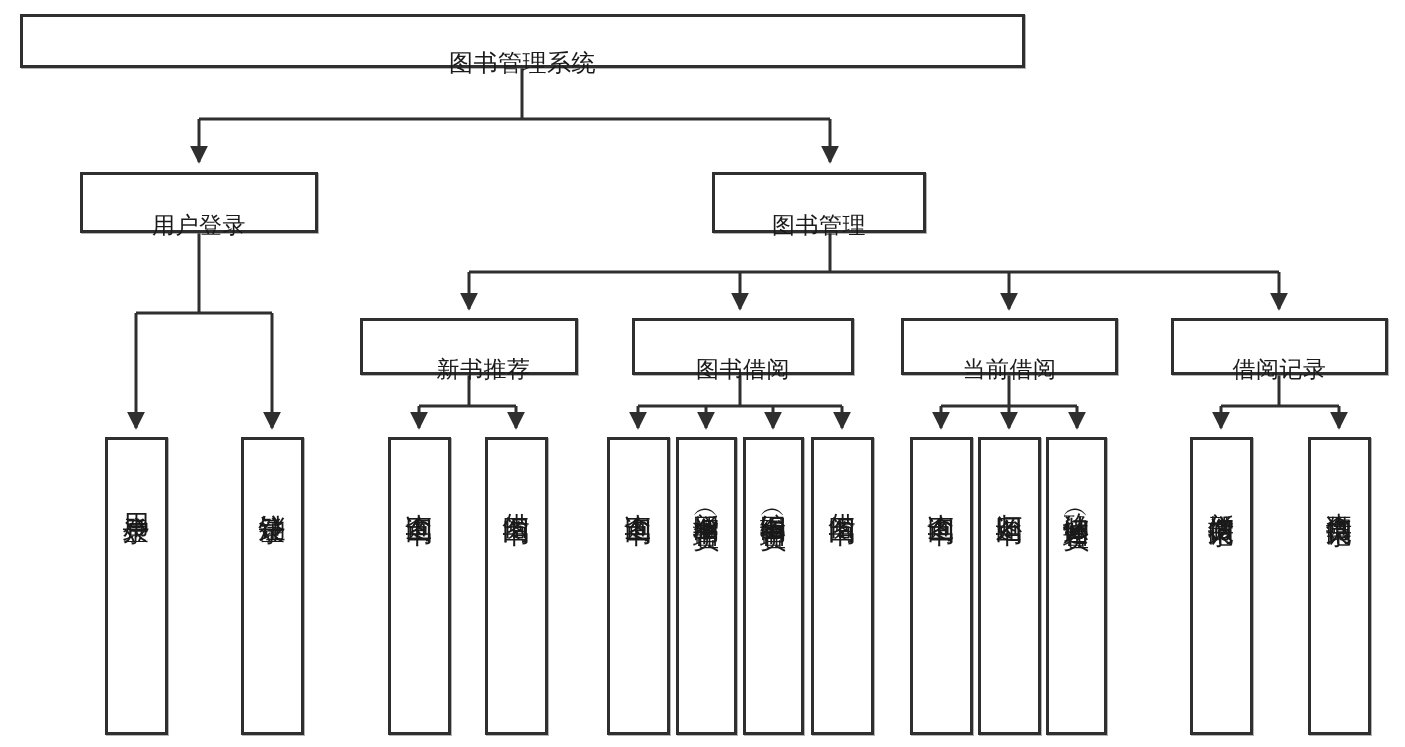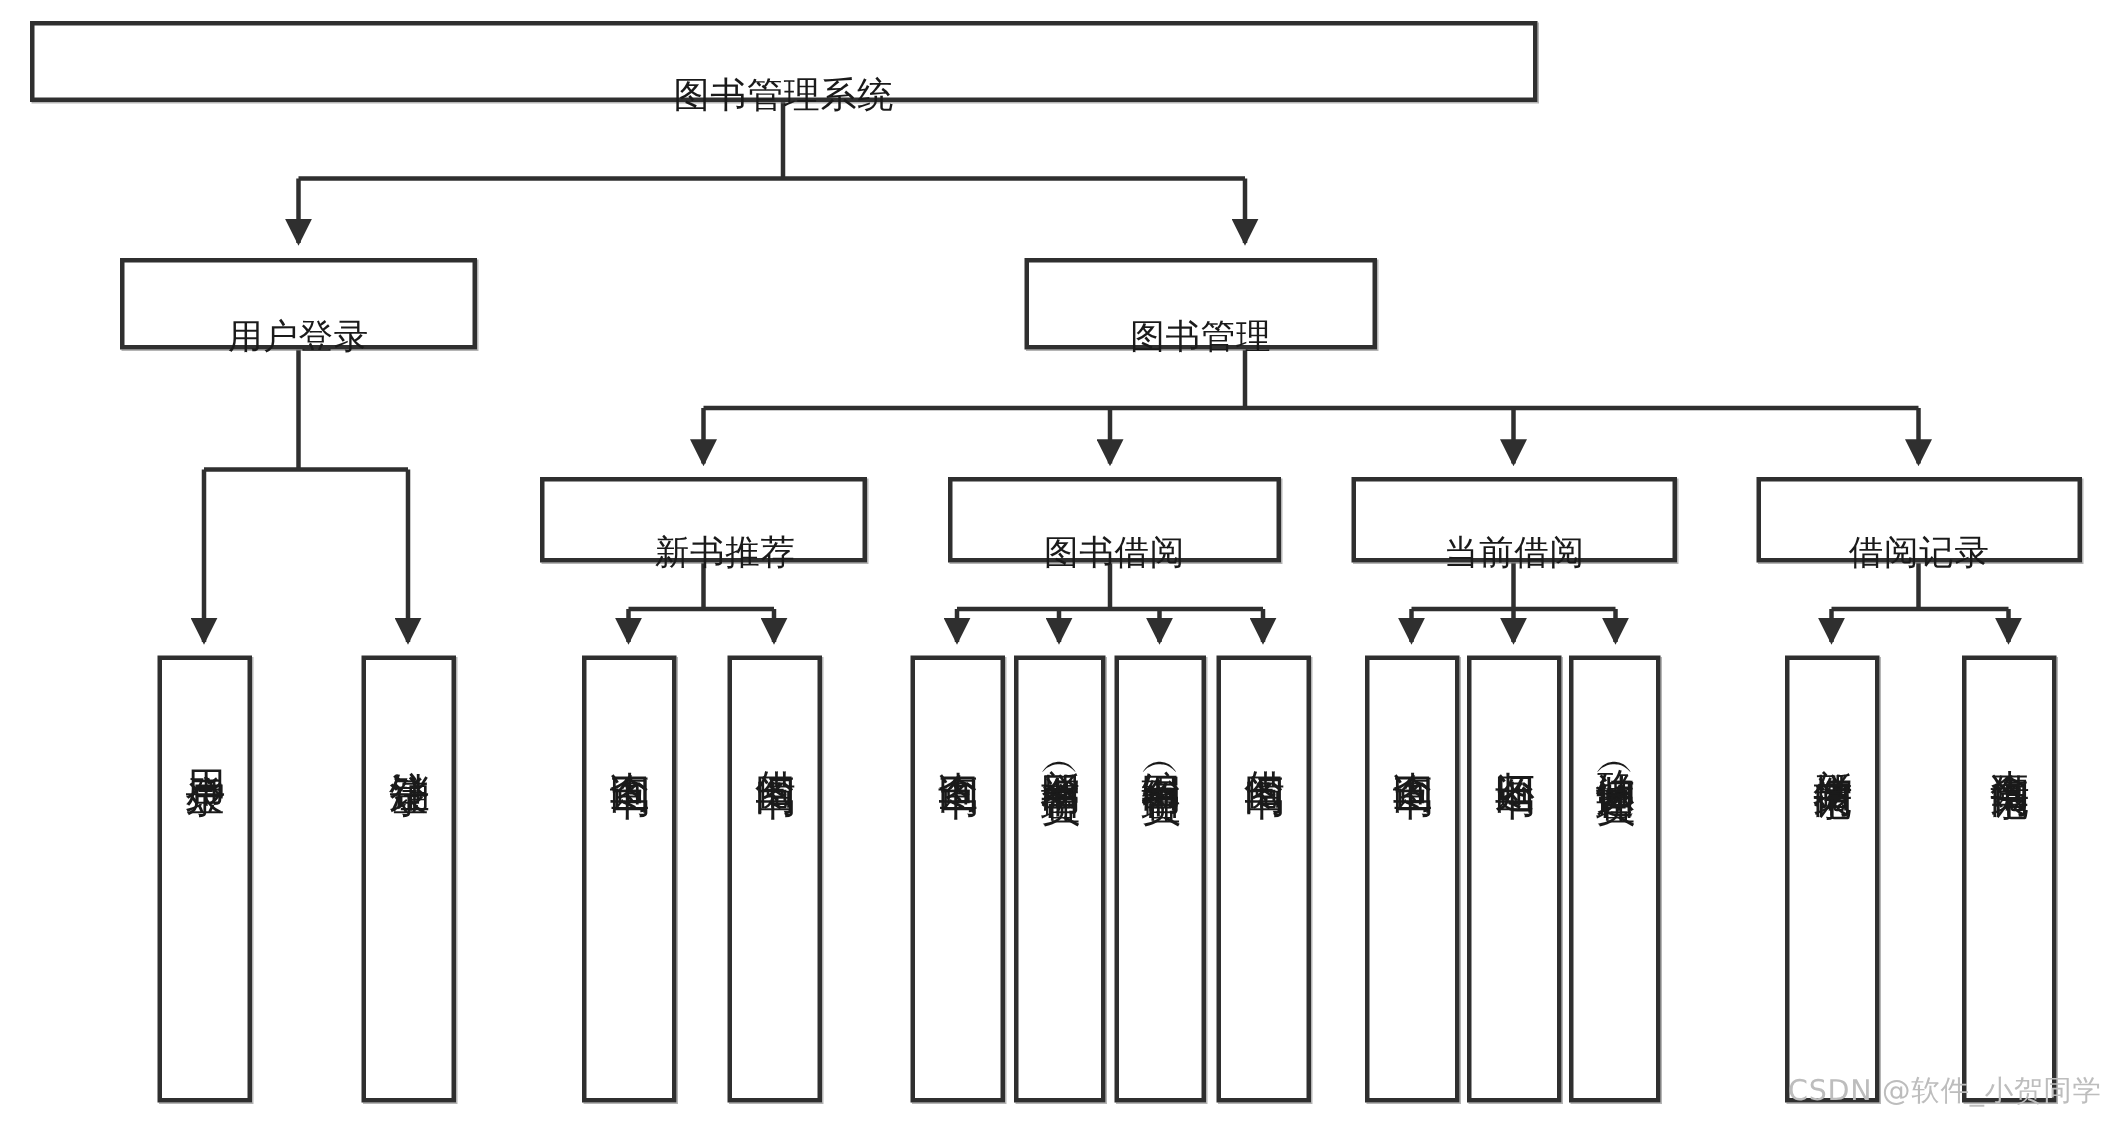--- a/index.html
+++ b/index.html
@@ -134,21 +134,21 @@
     </g>
   </svg>
 
   <div class="node horiz root" style="left:20px; top:14px; width:1005px; height:54px;">
     <span class="label">图书管理系统</span>
   </div>
 
   <div class="node horiz" style="left:80px; top:172px; width:238px; height:61px;">
     <span class="label">用户登录</span>
   </div>
-  <div class="node horiz" style="left:683px; top:172px; width:235px; height:61px;">
+  <div class="node horiz" style="left:712px; top:172px; width:214px; height:61px;">
     <span class="label">图书管理</span>
   </div>
 
   <div class="node horiz" style="left:360px; top:318px; width:218px; height:57px;padding-left:29px;">
     <span class="label">新书推荐</span>
   </div>
   <div class="node horiz" style="left:632px; top:318px; width:222px; height:57px;">
     <span class="label">图书借阅</span>
   </div>
   <div class="node horiz" style="left:901px; top:318px; width:217px; height:57px;">
@@ -195,15 +195,14 @@
     <span class="label">确认归还（管理员）</span>
   </div>
 
   <div class="node vert tall" style="left:1190px; top:437px; width:63px; height:298px;">
     <span class="label">新增借阅记录</span>
   </div>
   <div class="node vert tall" style="left:1308px; top:437px; width:63px; height:298px;">
     <span class="label">查询借阅记录</span>
   </div>
 
-  <div class="watermark">CSDN @软件_小贺同学</div>
 
 </div>
 
 </body></html>

